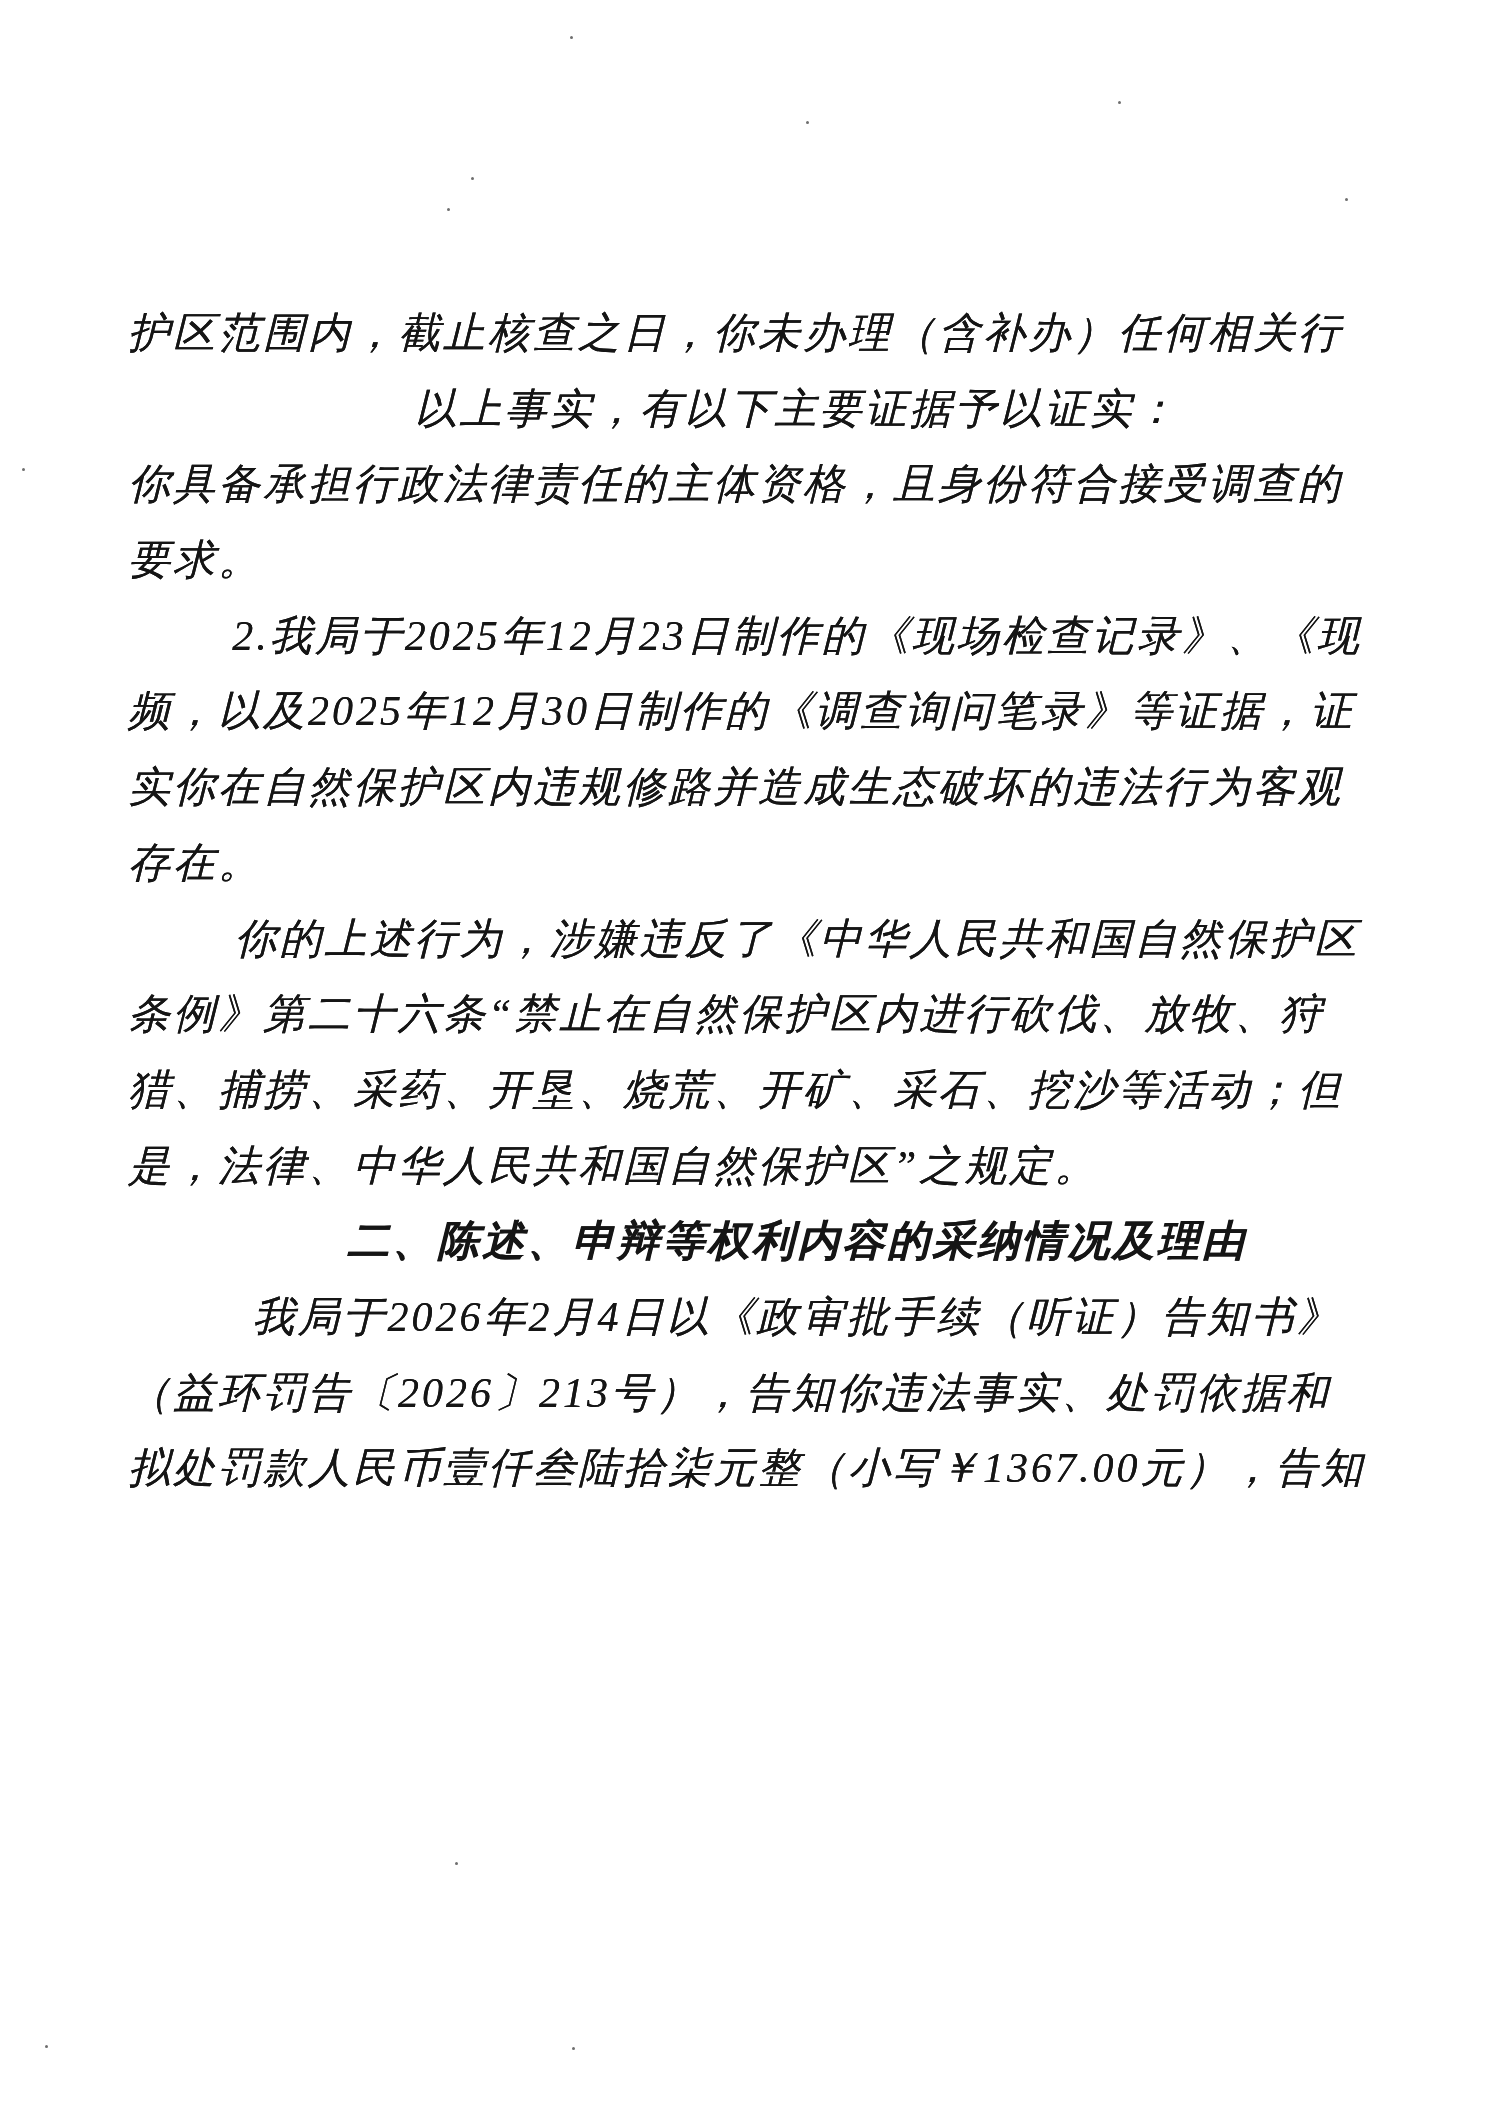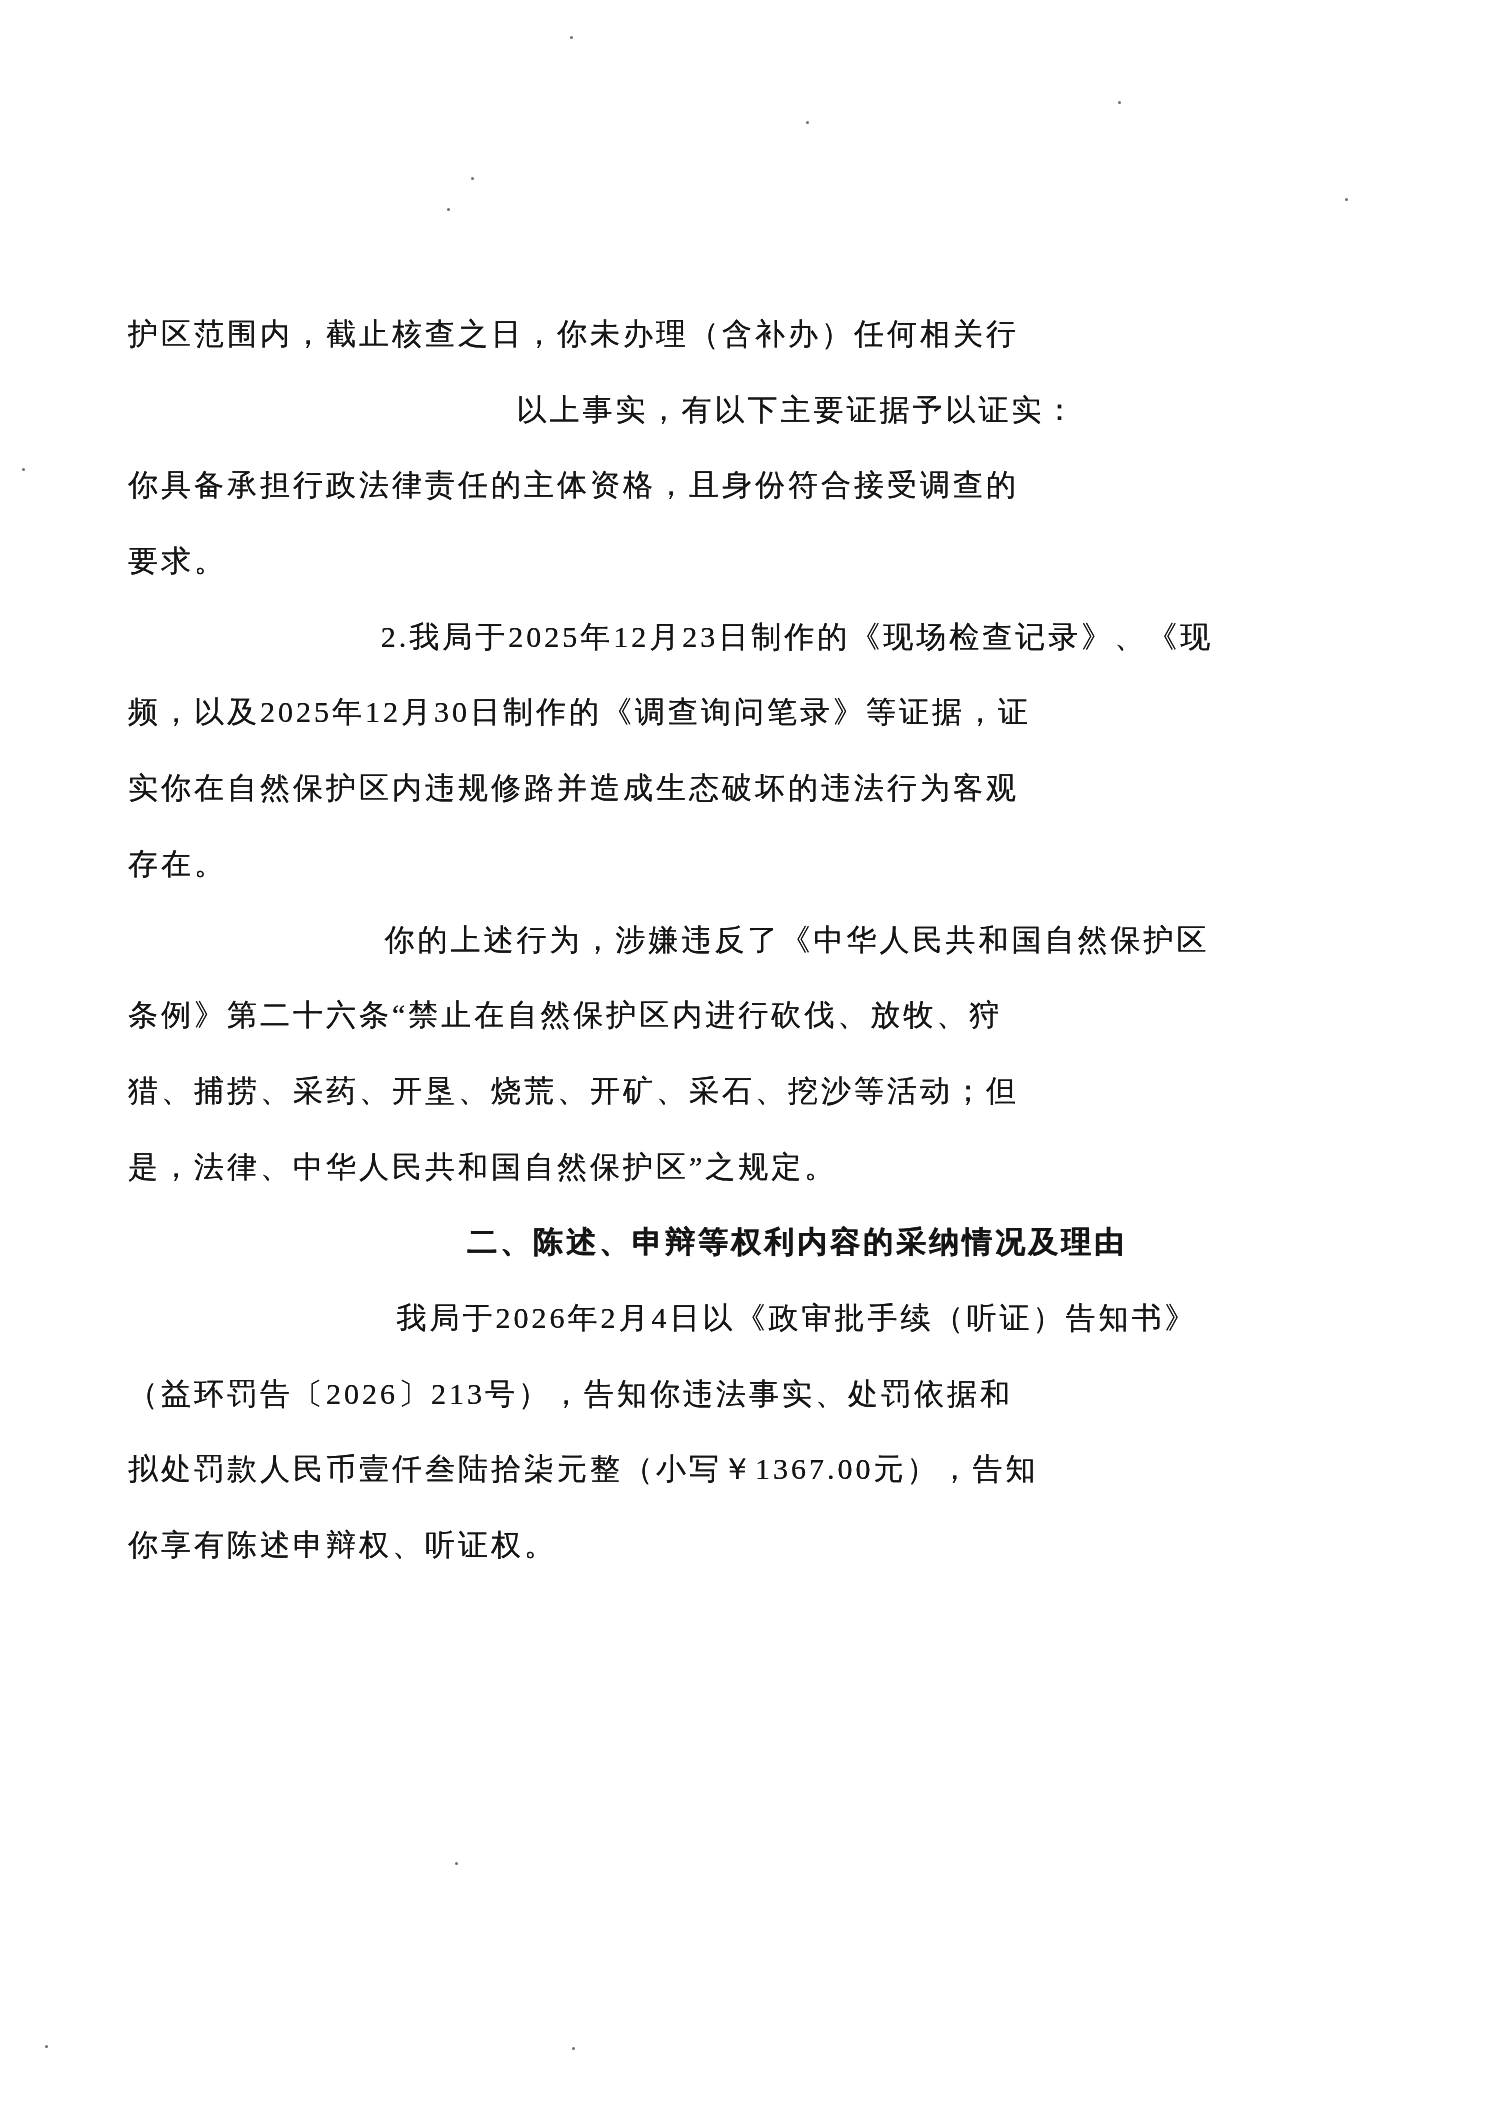--- a/index.html
+++ b/index.html
@@ -17,26 +17,27 @@
     }
     .doc-body {
       position: absolute;
       left: 128px;
       top: 296px;
       width: 1250px;
     }
     .line {
       height: 75.7px;
       line-height: 75.7px;
-      font-size: 30px;
+      font-size: 42px;
       letter-spacing: 3px;
       white-space: nowrap;
       color: #151515;
       
       text-shadow: 0 0 0.4px #151515;
+      font-style: italic;
     }
     .line.indent {
       padding-left: 88px;
       text-align: center;
     }
     .line.bold {
       font-weight: bold;
       text-shadow: 0.6px 0 0 #151515;
     }
     
@@ -64,21 +65,20 @@
       <div class="line">实你在自然保护区内违规修路并造成生态破坏的违法行为客观</div>
       <div class="line">存在。</div>
       <div class="line indent">你的上述行为，涉嫌违反了《中华人民共和国自然保护区</div>
       <div class="line">条例》第二十六条“禁止在自然保护区内进行砍伐、放牧、狩</div>
       <div class="line">猎、捕捞、采药、开垦、烧荒、开矿、采石、挖沙等活动；但</div>
       <div class="line">是，法律、中华人民共和国自然保护区”之规定。</div>
       <div class="line indent bold">二、陈述、申辩等权利内容的采纳情况及理由</div>
       <div class="line indent">我局于2026年2月4日以《政审批手续（听证）告知书》</div>
       <div class="line">（益环罚告〔2026〕213号），告知你违法事实、处罚依据和</div>
       <div class="line">拟处罚款人民币壹仟叁陆拾柒元整（小写￥1367.00元），告知</div>
-      <div class="line">你享有陈述申辩权、听证权。</div>
     </div>
 
   <div class="speckle" style="left:570px; top:36px;"></div>
   <div class="speckle" style="left:806px; top:121px;"></div>
   <div class="speckle" style="left:1118px; top:101px;"></div>
   <div class="speckle" style="left:471px; top:177px;"></div>
   <div class="speckle" style="left:447px; top:208px;"></div>
   <div class="speckle" style="left:1345px; top:198px;"></div>
   <div class="speckle" style="left:22px; top:468px;"></div>
   <div class="speckle" style="left:455px; top:1862px;"></div>

